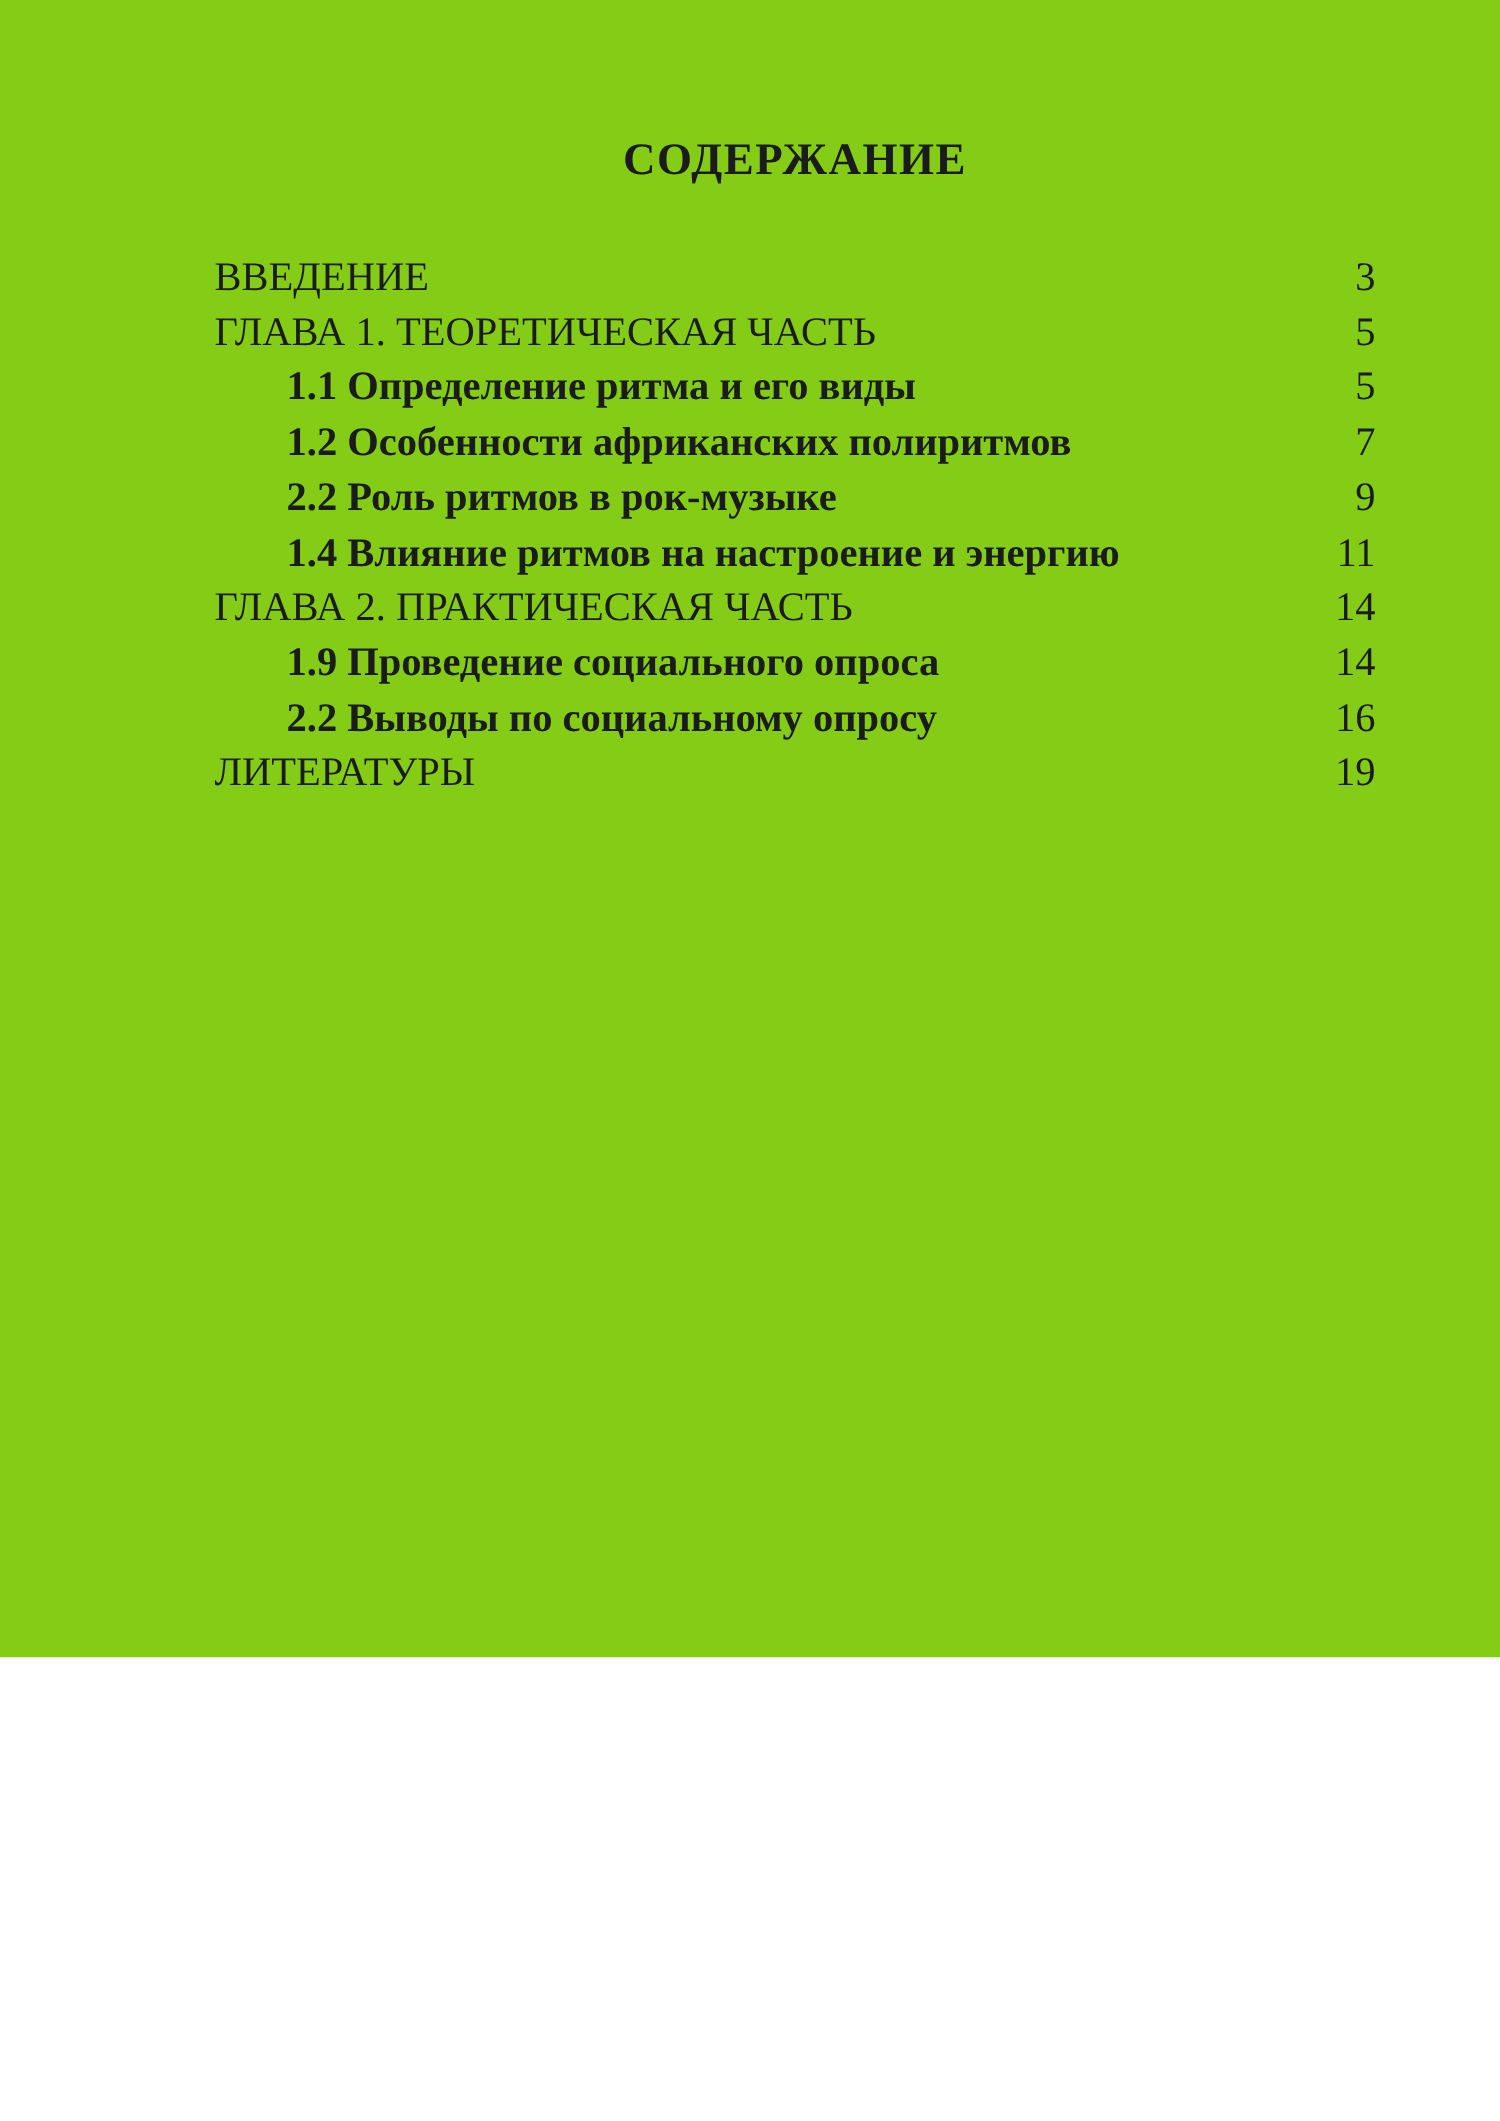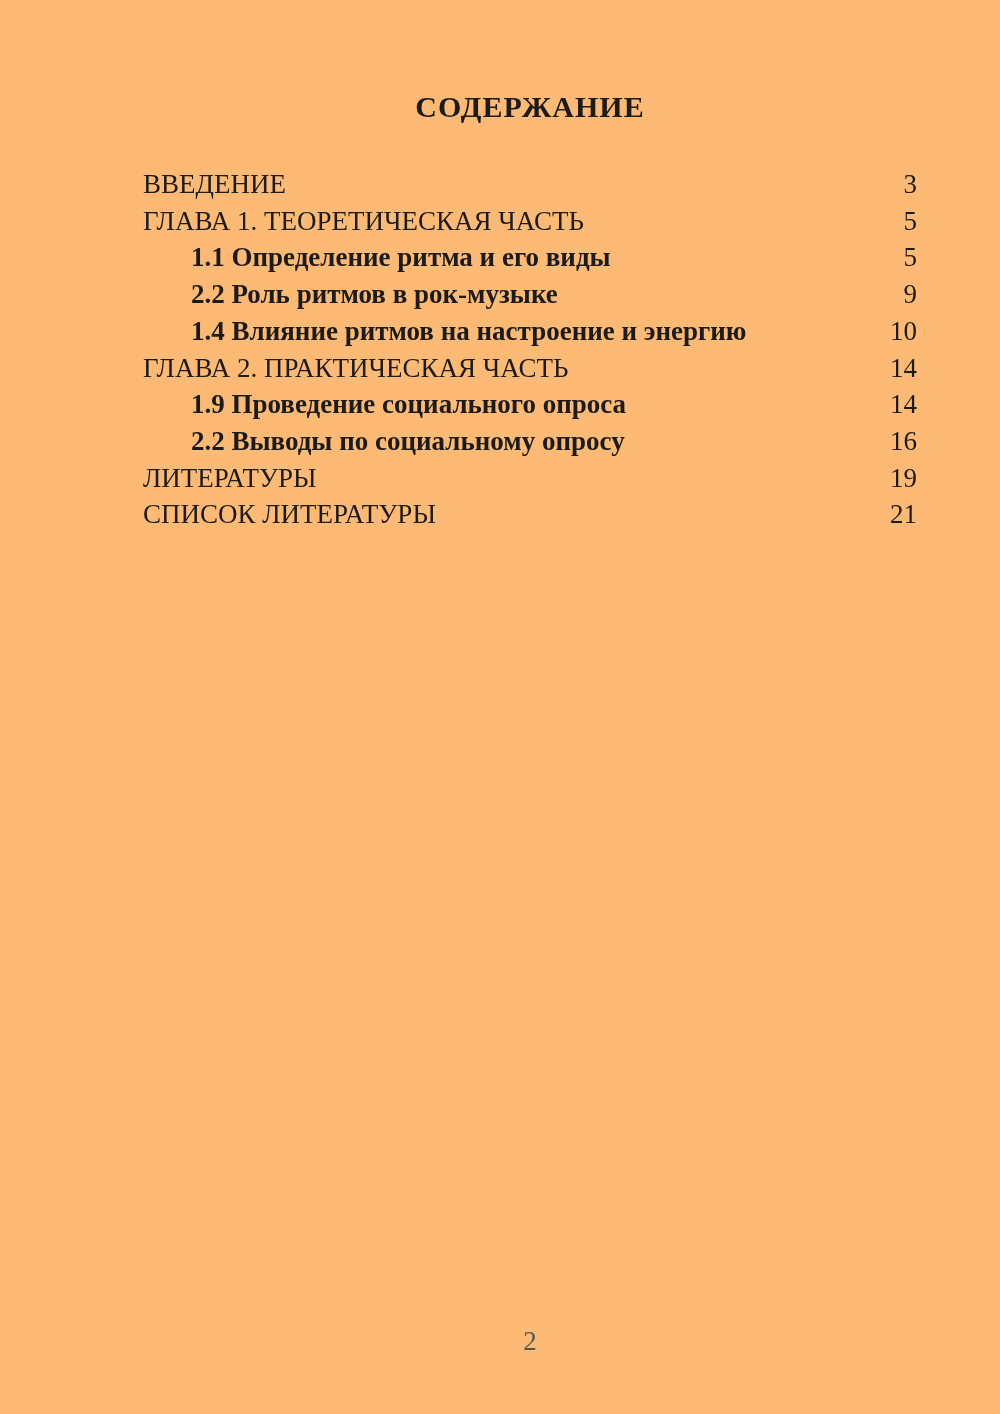--- a/index.html
+++ b/index.html
@@ -3,22 +3,22 @@
 <meta charset="utf-8">
 <style>
   html, body {
     margin: 0;
     padding: 0;
     background: #ffffff;
   }
   .page {
     position: relative;
     width: 1000px;
-    height: 1414px;
-    background: #fdba74;
+    height: 1105px;
+    background: #84cc16;
     font-family: "Liberation Serif", "DejaVu Serif", serif;
     color: #1b1b1b;
     overflow: hidden;
   }
   .toc-title {
     position: absolute;
     top: 90px;
     left: 143px;
     width: 774px;
     text-align: center;
@@ -80,44 +80,44 @@
   </div>
       <div class="toc-row level-0">
     <span class="toc-label">ГЛАВА 1. ТЕОРЕТИЧЕСКАЯ ЧАСТЬ</span>
     <span class="toc-page">5</span>
   </div>
       <div class="toc-row level-1">
     <span class="toc-label">1.1 Определение ритма и его виды</span>
     <span class="toc-page">5</span>
   </div>
       <div class="toc-row level-1">
+    <span class="toc-label">1.2 Особенности африканских полиритмов</span>
+    <span class="toc-page">7</span>
+  </div>
+      <div class="toc-row level-1">
     <span class="toc-label">2.2 Роль ритмов в рок-музыке</span>
     <span class="toc-page">9</span>
   </div>
       <div class="toc-row level-1">
     <span class="toc-label">1.4 Влияние ритмов на настроение и энергию</span>
-    <span class="toc-page">10</span>
+    <span class="toc-page">11</span>
   </div>
       <div class="toc-row level-0">
     <span class="toc-label">ГЛАВА 2. ПРАКТИЧЕСКАЯ ЧАСТЬ</span>
     <span class="toc-page">14</span>
   </div>
       <div class="toc-row level-1">
     <span class="toc-label">1.9 Проведение социального опроса</span>
     <span class="toc-page">14</span>
   </div>
       <div class="toc-row level-1">
     <span class="toc-label">2.2 Выводы по социальному опросу</span>
     <span class="toc-page">16</span>
   </div>
       <div class="toc-row level-0">
     <span class="toc-label">ЛИТЕРАТУРЫ</span>
     <span class="toc-page">19</span>
   </div>
-      <div class="toc-row level-0">
-    <span class="toc-label">СПИСОК ЛИТЕРАТУРЫ</span>
-    <span class="toc-page">21</span>
-  </div>
     </div>
 
   <div class="footer-page-number">2</div>
 
 </div>
 
 </body></html>

